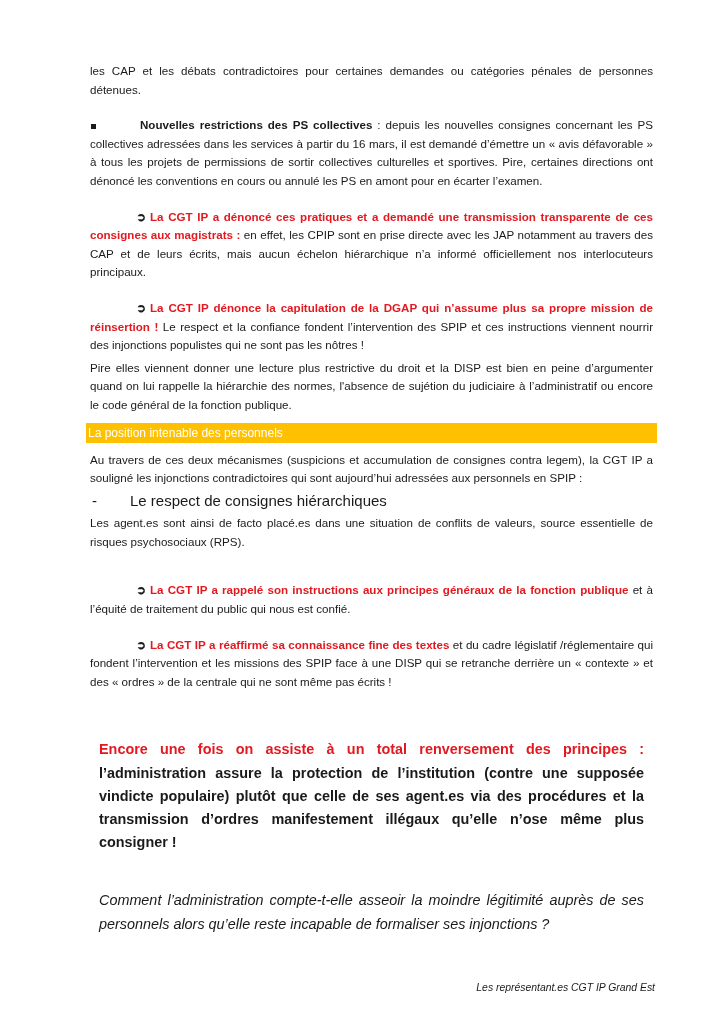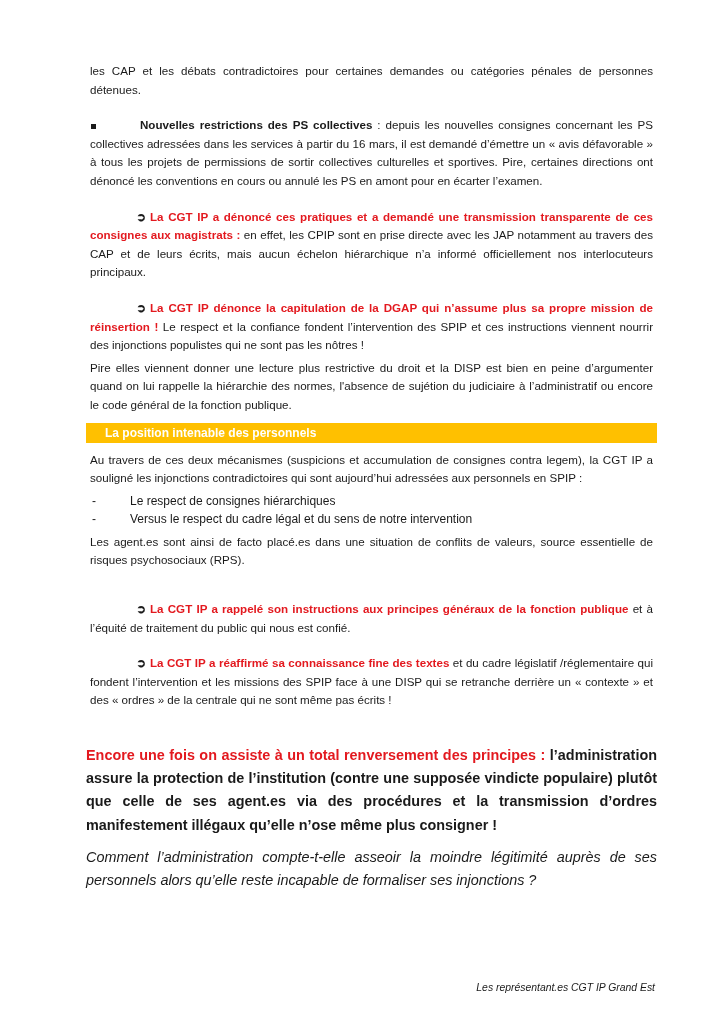--- a/index.html
+++ b/index.html
@@ -9,26 +9,26 @@
     }
     .page { position: absolute; left: 86px; top: 58px; width: 571px; }
     .p { font-size: 11.6px; line-height: 18.6px; text-align: justify; margin: 4px; }
     .red { color: #e3191f; font-weight: bold; }
     .b { font-weight: bold; }
     .arrow { display: inline-block; width: 56px; text-align: right; padding-right: 4px; font-weight: bold; color: #1a1a1a; }
     .bullet-sq { display: inline-block; width: 50px; }
     .sq { display: inline-block; width: 5px; height: 5px; background: #1a1a1a; vertical-align: middle; margin-left: 1px; }
     .gap-s { height: 9px; }
     .section-head {
-      background: #ffc000; color: #ffffff; font-weight: bold; font-size: 12px;
-      padding: 2px 19px; line-height: 16px; margin-top: 8px; margin-bottom: 8px;
+      background: #ffc000; color: #ffffff; font-weight: normal; font-size: 12px;
+      padding: 2px 2px; line-height: 16px; margin-top: 8px; margin-bottom: 8px;
     }
-    .dash-item { font-size: 12px; line-height: 18.6px; }
+    .dash-item { font-size: 15px; line-height: 18.6px; }
     .dash-item .dash { display: inline-block; width: 44px; padding-left: 6px; box-sizing: border-box; }
-    .big { font-size: 14.4px; line-height: 23.2px; text-align: justify; margin: 0; }
+    .big { font-size: 14.4px; line-height: 23.2px; text-align: justify; margin: 13px; }
     .big.bold { font-weight: bold; }
     .big.bolditalic { font-weight: normal; font-style: italic; }
     .footer {
       position: absolute; right: 69px; top: 982px; font-size: 10.4px; font-style: italic;
       color: #1a1a1a;
       text-align: center;
     }
   </style>
 </head>
 <body>
@@ -55,23 +55,20 @@
     <span class="arrow">➲</span><span class="red">La CGT IP dénonce la capitulation de la DGAP qui n’assume plus sa propre mission de réinsertion !</span><span> Le respect et la confiance fondent l’intervention des SPIP et ces instructions viennent nourrir des injonctions populistes qui ne sont pas les nôtres !</span>
   </p>
   <p class="p">Pire elles viennent donner une lecture plus restrictive du droit et la DISP est bien en peine d’argumenter quand on lui rappelle la hiérarchie des normes, l'absence de sujétion du judiciaire à l’administratif ou encore le code général de la fonction publique.</p>
 
   <div class="section-head">La position intenable des personnels</div>
 
   <p class="p">Au travers de ces deux mécanismes (suspicions et accumulation de consignes contra legem), la CGT IP a souligné les injonctions contradictoires qui sont aujourd’hui adressées aux personnels en SPIP :</p>
   <div class="dash-item">
     <span class="dash">-</span><span>Le respect de consignes hiérarchiques</span>
   </div>
-  <div class="dash-item">
-    <span class="dash">-</span><span>Versus le respect du cadre légal et du sens de notre intervention</span>
-  </div>
   <p class="p">Les agent.es sont ainsi de facto placé.es dans une situation de conflits de valeurs, source essentielle de risques psychosociaux (RPS).</p>
 
   <div style="height:22px"></div>
 
   <p class="p">
     <span class="arrow">➲</span><span class="red">La CGT IP a rappelé son instructions aux principes généraux de la fonction publique</span><span> et à l’équité de traitement du public qui nous est confié.</span>
   </p>
 
   <div class="gap-s"></div>
 

